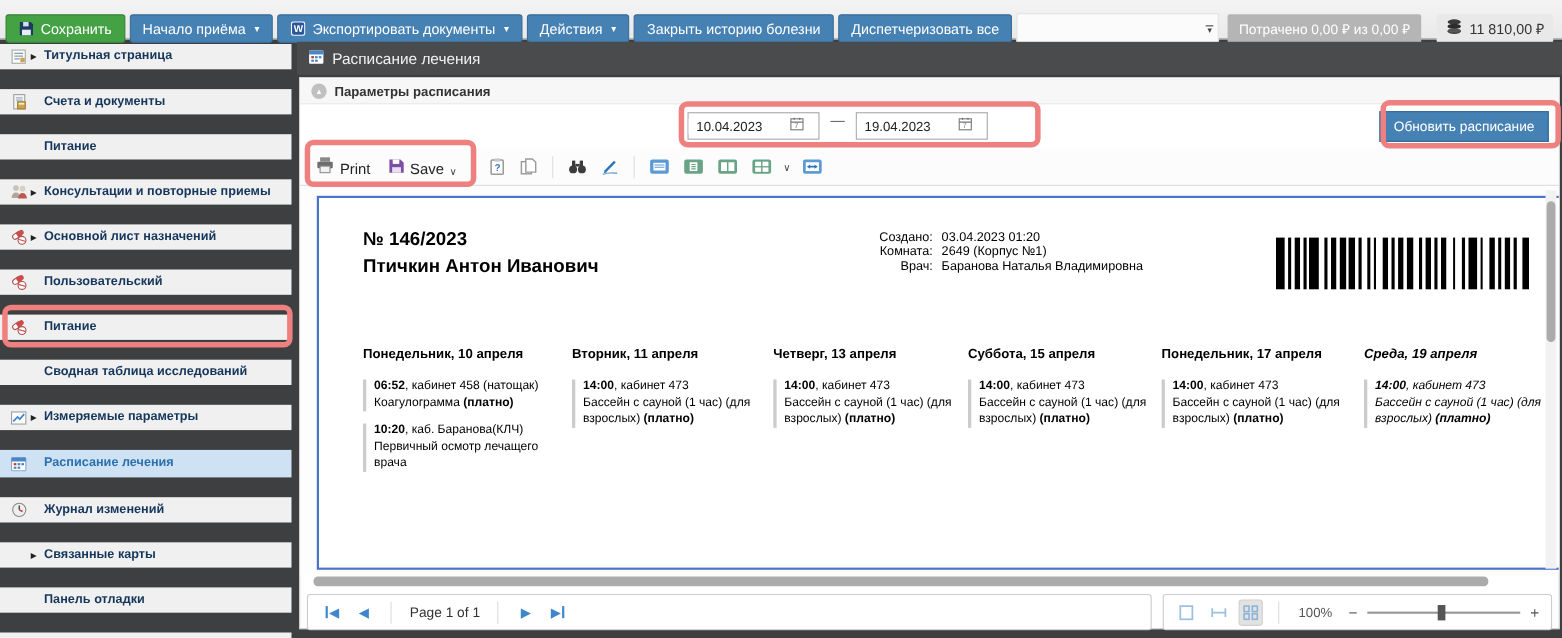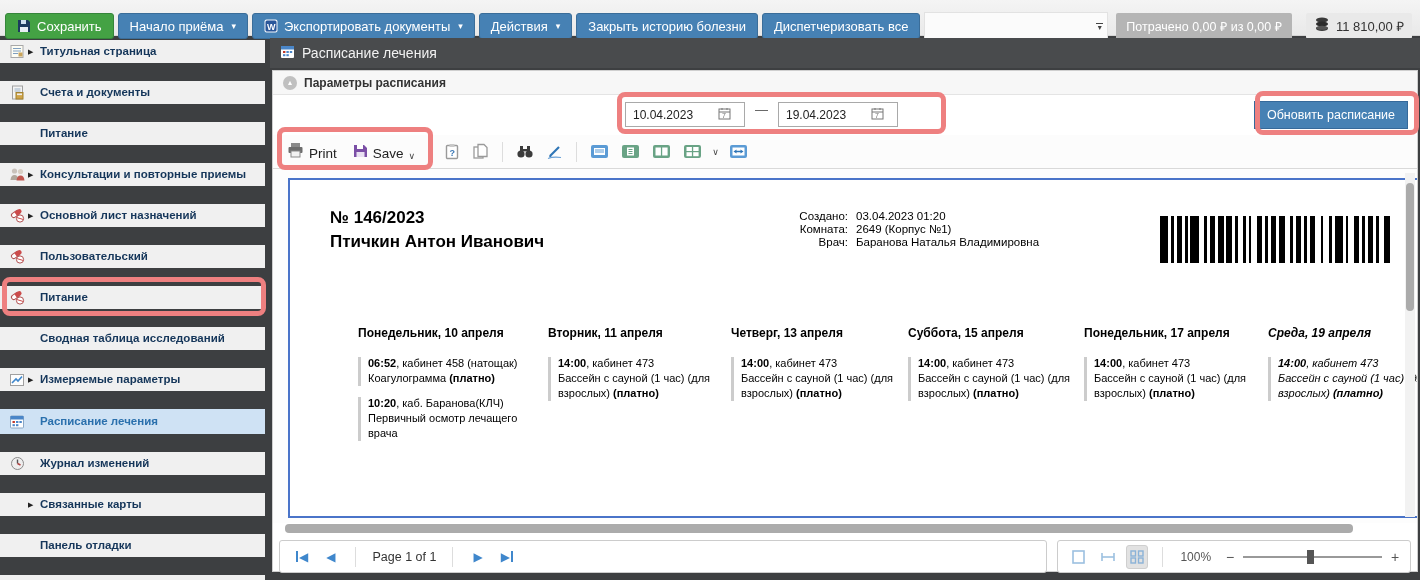--- a/index.html
+++ b/index.html
@@ -67,21 +67,21 @@
   .viewer { position:relative; height:354px; background:#fdfdfd; overflow:hidden; }
   .page { position:absolute; left:15px; top:9px; width:1240px; height:340px;
     background:#fff; border:2px solid #4a74c9; }
   .rpt-number { position:absolute; left:40px; top:26px; font-size:17px; font-weight:bold; color:#000; line-height:24px; }
   .rpt-meta { position:absolute; left:420px; top:30px; display:grid; grid-template-columns:138px auto;
     column-gap:8px; row-gap:1px; font-size:11.5px; color:#000; }
   .rpt-meta .lbl { text-align:right; }
   .barcode { position:absolute; left:870px; top:36px; width:233px; height:47px; display:flex; align-items:stretch; }
   .barcode div { height:100%; }
   .days { position:absolute; left:0; top:134px; width:100%; }
-  .day-col { position:absolute; width:178px; top:12px;margin-left:28px; }
+  .day-col { position:absolute; width:178px; top:0; }
   .day-title { font-size:12px; font-weight:bold; color:#000; margin-bottom:17px; white-space:nowrap; }
   .entry { border-left:3px solid #ccc; padding-left:7px; margin-bottom:11px; }
   .entry-line1 { font-size:11px; color:#000; margin-bottom:2px; }
   .entry-line2 { font-size:11px; color:#000; line-height:1.35; }
 
   .vscroll-track { position:absolute; right:2px; top:4px; width:10px; height:344px; background:#f2f2f2; }
   .vscroll-thumb { position:absolute; right:3px; top:14px; width:8px; height:128px; background:#ababab; border-radius:4px; }
   .hscroll-row { position:relative; height:12px; }
   .hscroll-thumb { position:absolute; left:12px; top:1px; width:1068px; height:9px; background:#ababab; border-radius:4px; }
 

